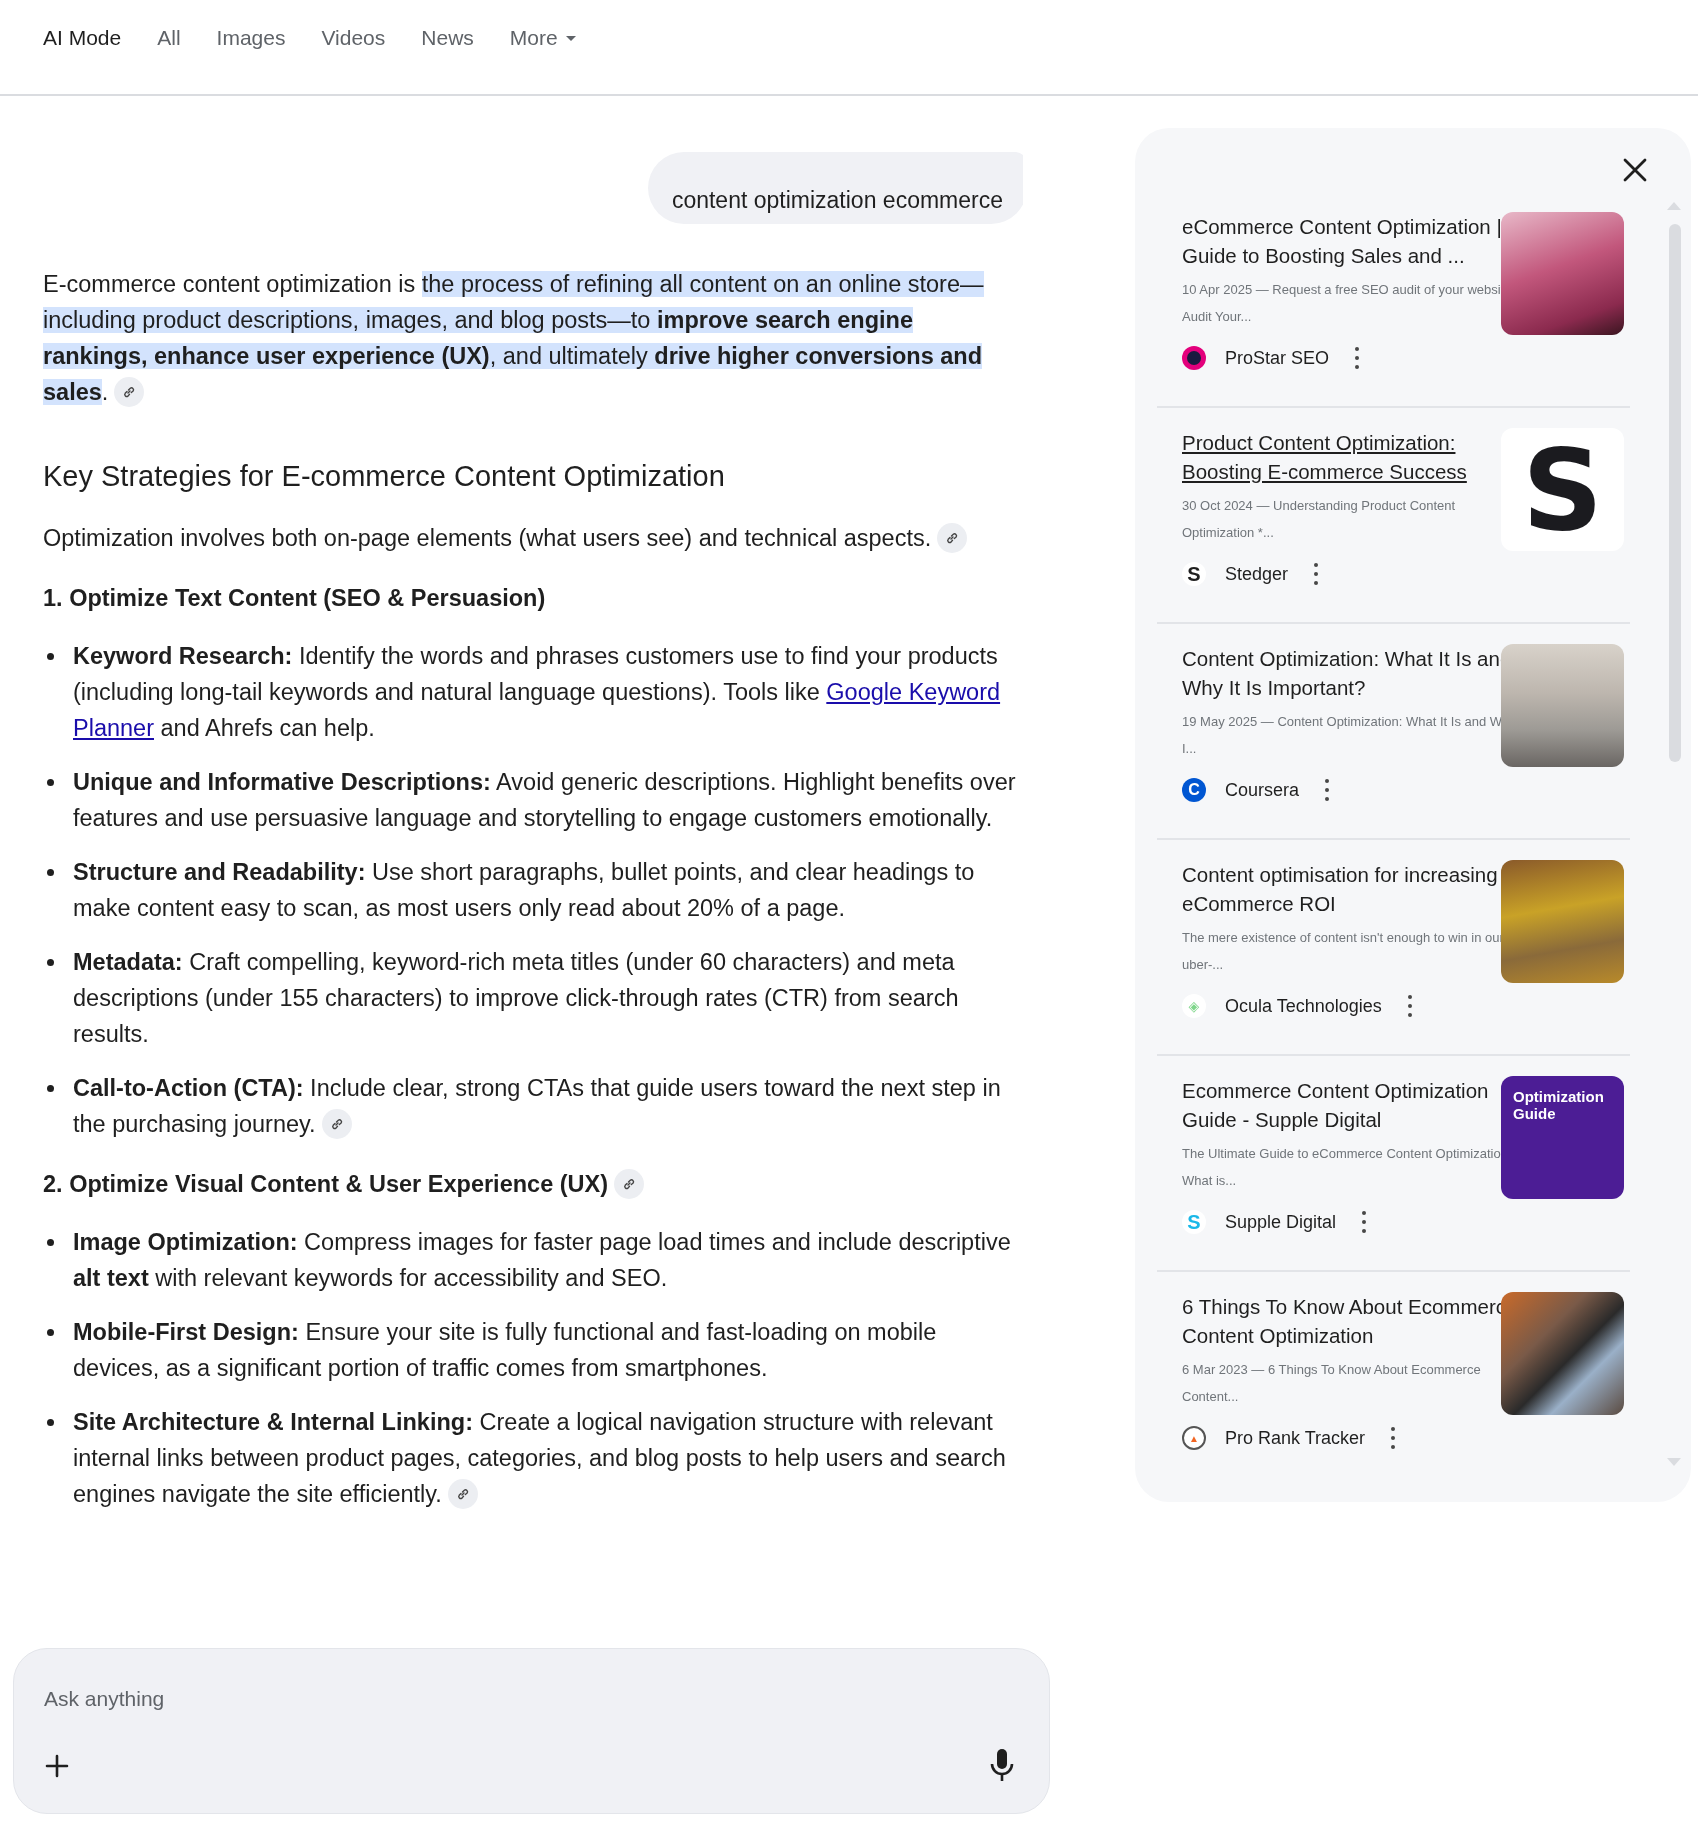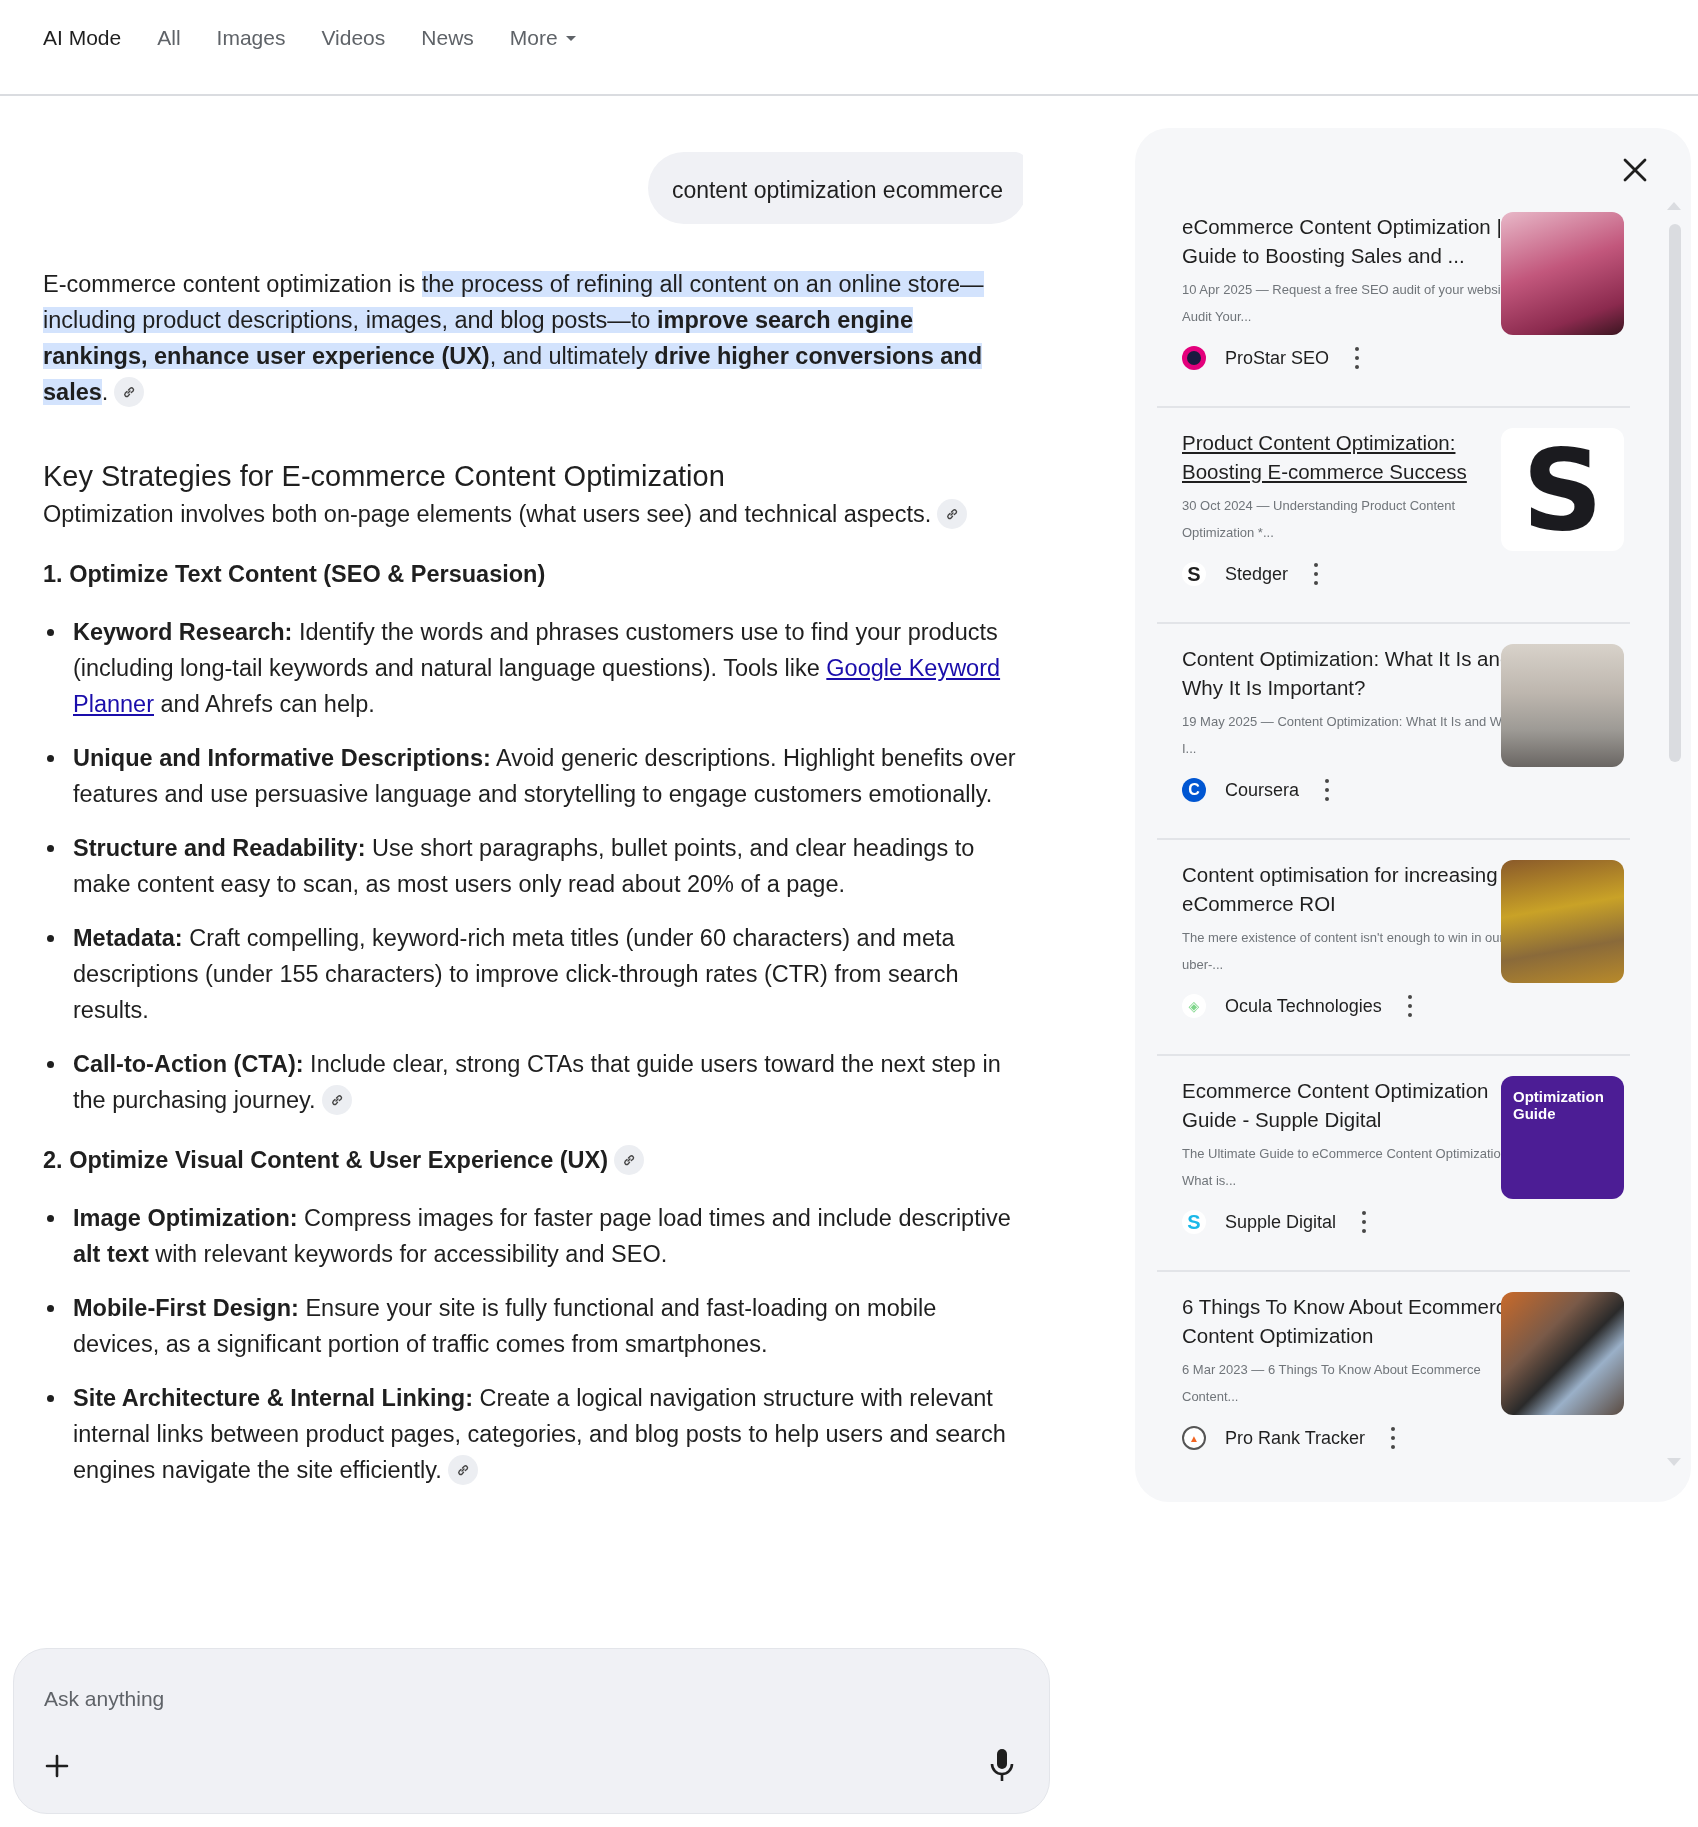--- a/index.html
+++ b/index.html
@@ -9,29 +9,29 @@
   
   .topbar { position: absolute; left: 0; top: 0; width: 1698px; height: 96px; border-bottom: 2px solid #dadce0; }
   .tabs { position: absolute; left: 43px; top: 22px; display: flex; gap: 0; }
   .tab { font-size: 21px; color: #5f6368; padding: 0 18px; line-height: 32px; cursor: pointer; display: flex; align-items: center; }
   .tab:first-child { padding-left: 0; }
   .tab.active { color: #1f1f1f; font-weight: 500; }
   .caret { display: inline-block; width: 0; height: 0; border-left: 5px solid transparent; border-right: 5px solid transparent; border-top: 5px solid #5f6368; margin-left: 8px; }
 
   
   .main { position: absolute; left: 43px; top: 96px; width: 980px; height: 1550px; overflow: hidden; }
-  .query-bubble { position: absolute; right: -4px; top: 56px; background: #f0f1f5; border-radius: 36px 12px 36px 36px; padding: 2px 24px; height: 72px; line-height: 72px; font-size: 23px; color: #1f1f1f; }
+  .query-bubble { position: absolute; right: -4px; top: 56px; background: #f0f1f5; border-radius: 36px 12px 36px 36px; padding: 12px 24px; height: 72px; line-height: 72px; font-size: 23px; color: #1f1f1f; }
 
   .answer { position: absolute; left: 0; top: 170px; width: 980px; font-size: 23.5px; line-height: 36px; color: #1f1f1f; }
   .hl { background: #d3e3fd; }
   .b { font-weight: 700; }
   .cite { display: inline-block; width: 30px; height: 30px; border-radius: 50%; background: #eceef2; vertical-align: middle; position: relative; margin-left: 6px; top: -2px; cursor: pointer; }
   .cite svg { position: absolute; left: 8px; top: 8px; }
   h2.sect { font-size: 29px; font-weight: 500; margin-top: 46px; line-height: 40px; color: #1f1f1f; }
-  .p { }
+  .p { margin-top: 24px; }
   h3.sub { font-size: 23.5px; font-weight: 700; margin-top: 24px; line-height: 36px; }
   ul.bl { list-style: none; margin-top: 22px; }
   ul.bl li { position: relative; padding-left: 30px; margin-bottom: 18px; }
   ul.bl li::before { content: ""; position: absolute; left: 4px; top: 15px; width: 7px; height: 7px; border-radius: 50%; background: #1f1f1f; }
   a.lnk { color: #1a0dab; text-decoration: underline; }
 
   
   .ask { position: absolute; left: 13px; top: 1648px; width: 1037px; height: 166px; background: #f0f1f5; border: 1px solid #e3e5ea; border-radius: 34px; }
   .ask input { position: absolute; left: 30px; top: 30px; width: 900px; height: 40px; border: none; background: transparent; font-size: 21px; color: #1f1f1f; font-family: "Liberation Sans", sans-serif; outline: none; }
   .ask input::placeholder { color: #5f6368; }

